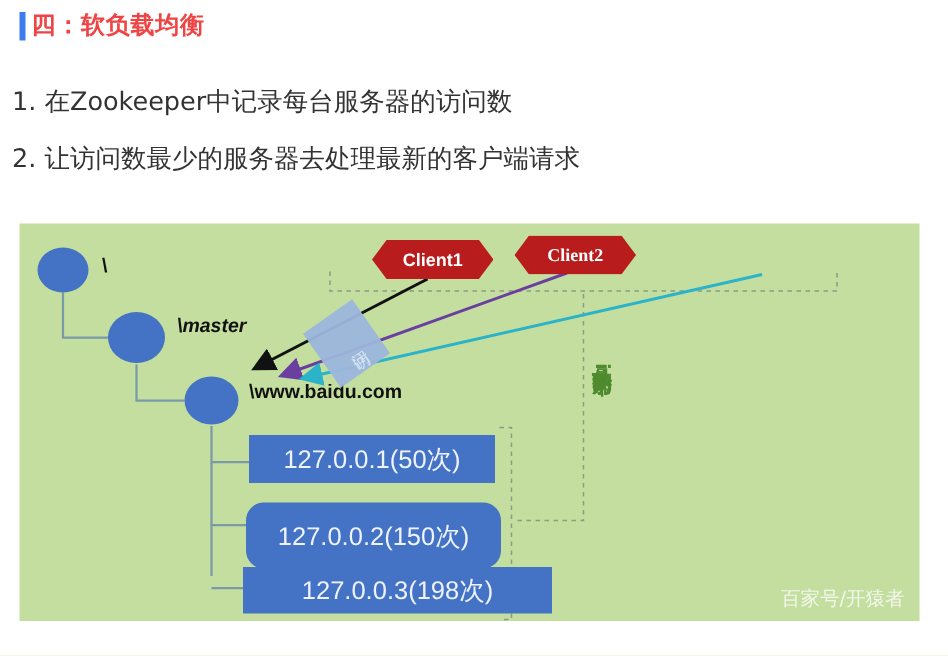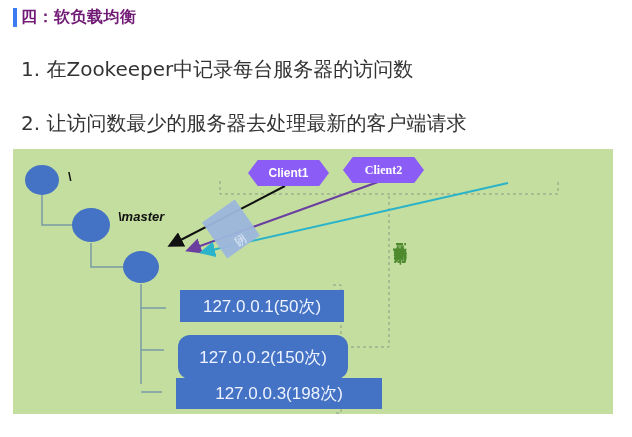--- a/index.html
+++ b/index.html
@@ -1,27 +1,27 @@
 <!DOCTYPE html>
 <html><head>
 <meta charset="utf-8">
 <style>
   html,body{margin:0;padding:0;background:#ffffff;}
   body{width:632px;height:437px;position:relative;overflow:hidden;font-family:"DejaVu Sans","Liberation Sans",sans-serif;color:#222;}
   .heading{position:absolute;left:13px;top:6px;height:22px;display:flex;align-items:center;}
   .heading .bar{width:4px;height:19px;background:#3b7cf0;margin-right:4px;}
-  .heading .txt{font-size:16px;font-weight:bold;color:#701a75;letter-spacing:0.5px;}
-  .list-item{position:absolute;left:21px;font-size:20px;color:#333;white-space:nowrap;}
+  .heading .txt{font-size:16px;font-weight:bold;color:#ef4444;letter-spacing:0.5px;}
+  .list-item{position:absolute;left:8px;font-size:17px;color:#333;white-space:nowrap;}
   .li1{top:56px;}
-  .li2{top:94px;margin-top:16px;}
+  .li2{top:94px;}
   .figure{position:absolute;left:13px;top:149px;width:600px;height:265px;background:#c3de9f;overflow:hidden;}
   .figure svg{position:absolute;left:0;top:0;}
   .node-label{position:absolute;font-size:13px;font-weight:bold;color:#111;white-space:nowrap;font-family:"Liberation Sans",sans-serif;}
-  .client{position:absolute;height:26px;background:#8b5cf6;color:#fff;font-size:12px;font-weight:bold;display:flex;align-items:center;justify-content:center;clip-path:polygon(12% 0,88% 0,100% 50%,88% 100%,12% 100%,0 50%);font-family:"Liberation Sans",sans-serif;}
-  .ipbox{position:absolute;background:#4472c4;color:#eef3ff;font-size:17px;display:flex;align-items:center;justify-content:center;white-space:nowrap;font-family:"Liberation Sans",sans-serif;margin-left:14px;}
+  .client{position:absolute;height:26px;background:#b91c1c;color:#fff;font-size:12px;font-weight:bold;display:flex;align-items:center;justify-content:center;clip-path:polygon(12% 0,88% 0,100% 50%,88% 100%,12% 100%,0 50%);font-family:"Liberation Sans",sans-serif;}
+  .ipbox{position:absolute;background:#4472c4;color:#eef3ff;font-size:17px;display:flex;align-items:center;justify-content:center;white-space:nowrap;font-family:"Liberation Sans",sans-serif;}
   .visit-tag{position:absolute;left:198px;top:58px;width:40px;height:44px;background:#9db7dd;opacity:0.95;transform:rotate(-35deg);display:flex;align-items:center;justify-content:center;color:#d7e4f7;font-size:11px;writing-mode:vertical-rl;}
   .side-note{position:absolute;left:378px;top:86px;writing-mode:vertical-rl;font-size:13px;font-weight:bold;color:#4f8a2f;letter-spacing:1px;}
   .watermark{position:absolute;right:10px;bottom:6px;font-size:13px;color:#f2f7ea;}
 </style>
 </head>
 <body>
 
 <div class="heading">
   <span class="bar"></span>
   <span class="txt">四：软负载均衡</span>
@@ -56,24 +56,26 @@
     <path d="M376,47 V198 H330" stroke="#8a9a84" stroke-width="1" stroke-dasharray="3,3" fill="none"></path>
     <path d="M320,136 H328 V264 H320" stroke="#8a9a84" stroke-width="1" stroke-dasharray="3,3" fill="none"></path>
 
     <line x1="272" y1="37" x2="158" y2="96" stroke="#111" stroke-width="2" marker-end="url(#ah-black)"></line>
     <line x1="365" y1="33" x2="176" y2="101" stroke="#6b3fa0" stroke-width="2" marker-end="url(#ah-purple)"></line>
     <line x1="495" y1="34" x2="190" y2="103" stroke="#2bb3c9" stroke-width="2" marker-end="url(#ah-cyan)"></line>
   </svg>
 
   <div class="node-label" style="left:55px;top:20px;">\</div>
   <div class="node-label" style="left:105px;top:60px;font-style:italic;">\master</div>
+  <div class="node-label" style="left:153px;top:104px;">\www.baidu.com</div>
 
   <div class="client" style="left:235px;top:11px;width:81px;">Client1</div>
   <div class="client" style="left:330px;top:8px;width:81px;font-family:Liberation Serif, serif;">Client2</div>
 
   <div class="visit-tag">访问</div>
 
   <div class="ipbox" style="left:153px;top:141px;width:164px;height:32px;">127.0.0.1(50次)</div>
   <div class="ipbox" style="left:151px;top:186px;width:170px;height:44px;border-radius:12px;">127.0.0.2(150次)</div>
   <div class="ipbox" style="left:149px;top:229px;width:206px;height:31px;">127.0.0.3(198次)</div>
 
   <div class="side-note">具体的访问那个ip</div>
+  <div class="watermark">百家号/开猿者</div>
 </div>
 
 </body></html>

